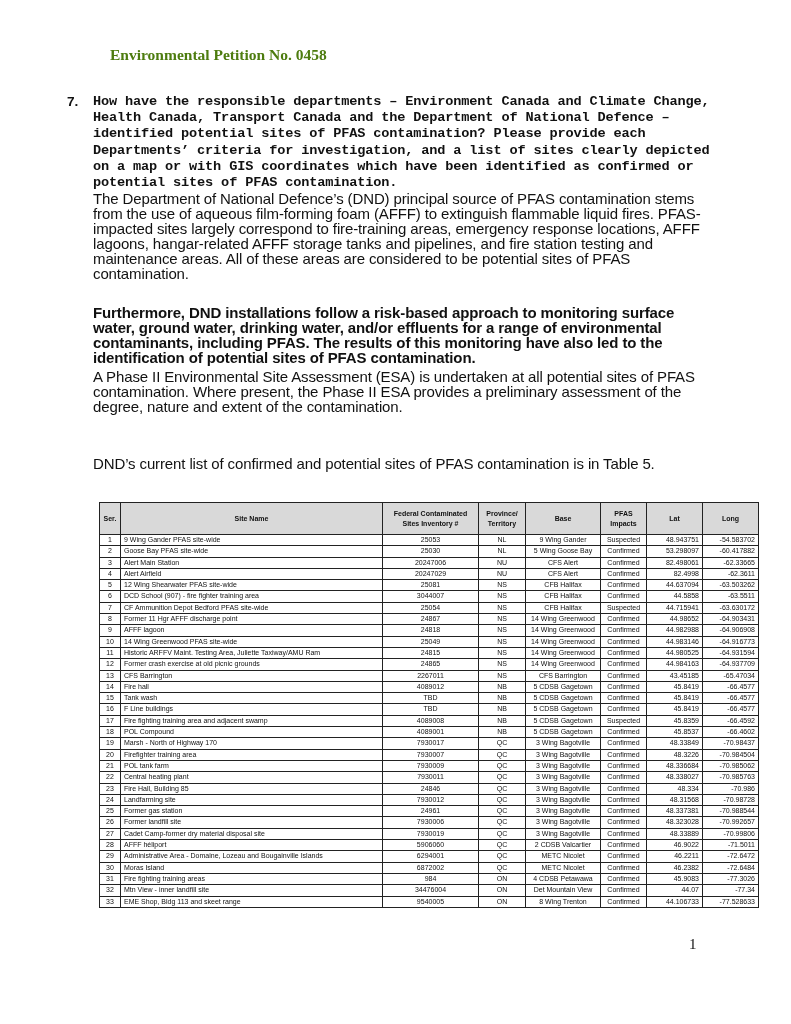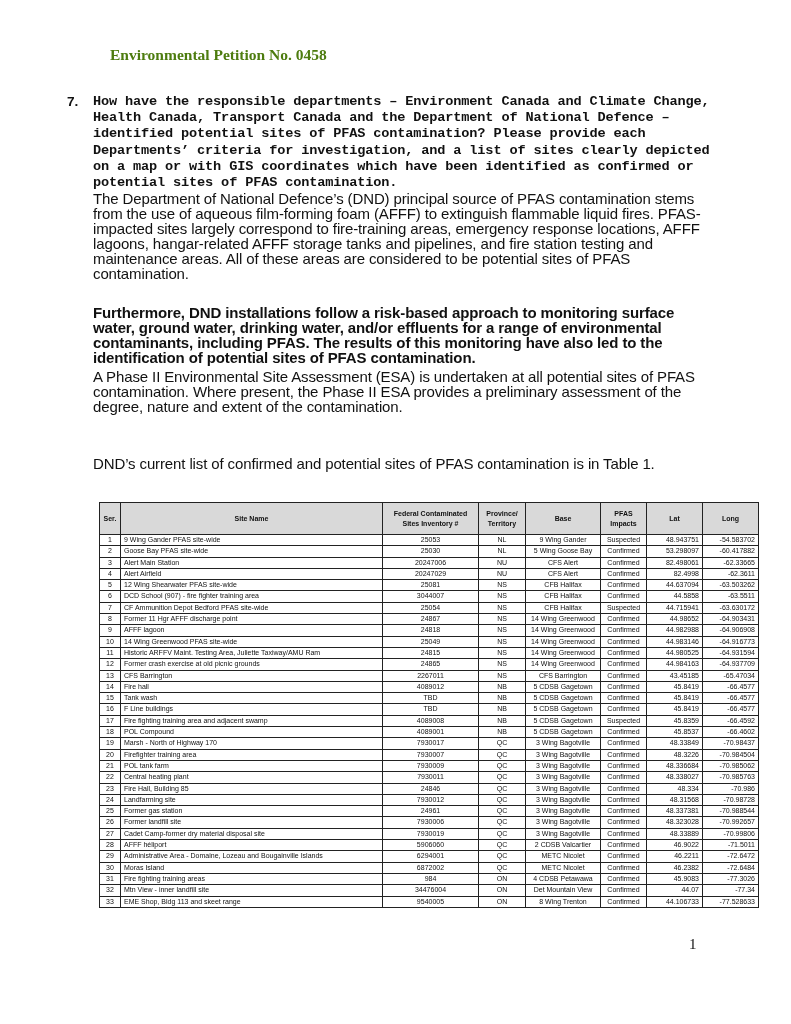--- a/index.html
+++ b/index.html
@@ -27,21 +27,21 @@
 <div class="header">Environmental Petition No. 0458</div>
 
 <div class="question">
   <span class="num">7.</span>
   <span class="qtext">How have the responsible departments – Environment Canada and Climate Change, Health Canada, Transport Canada and the Department of National Defence – identified potential sites of PFAS contamination? Please provide each Departments’ criteria for investigation, and a list of sites clearly depicted on a map or with GIS coordinates which have been identified as confirmed or potential sites of PFAS contamination.</span>
 </div>
 
 <div class="para" id="p1">The Department of National Defence’s (DND) principal source of PFAS contamination stems from the use of aqueous film-forming foam (AFFF) to extinguish flammable liquid fires. PFAS-impacted sites largely correspond to fire-training areas, emergency response locations, AFFF lagoons, hangar-related AFFF storage tanks and pipelines, and fire station testing and maintenance areas. All of these areas are considered to be potential sites of PFAS contamination.</div>
 <div class="para" id="p2">Furthermore, DND installations follow a risk-based approach to monitoring surface water, ground water, drinking water, and/or effluents for a range of environmental contaminants, including PFAS. The results of this monitoring have also led to the identification of potential sites of PFAS contamination.</div>
 <div class="para" id="p3">A Phase II Environmental Site Assessment (ESA) is undertaken at all potential sites of PFAS contamination. Where present, the Phase II ESA provides a preliminary assessment of the degree, nature and extent of the contamination.</div>
-<div class="para" id="p4">DND’s current list of confirmed and potential sites of PFAS contamination is in Table 1.</div>
+<div class="para" id="p4">DND’s current list of confirmed and potential sites of PFAS contamination is in Table 5.</div>
 
 <table class="sites">
   <colgroup>
     <col style="width:21px">
     <col style="width:262px">
     <col style="width:96px">
     <col style="width:47px">
     <col style="width:75px">
     <col style="width:46px">
     <col style="width:56px">

